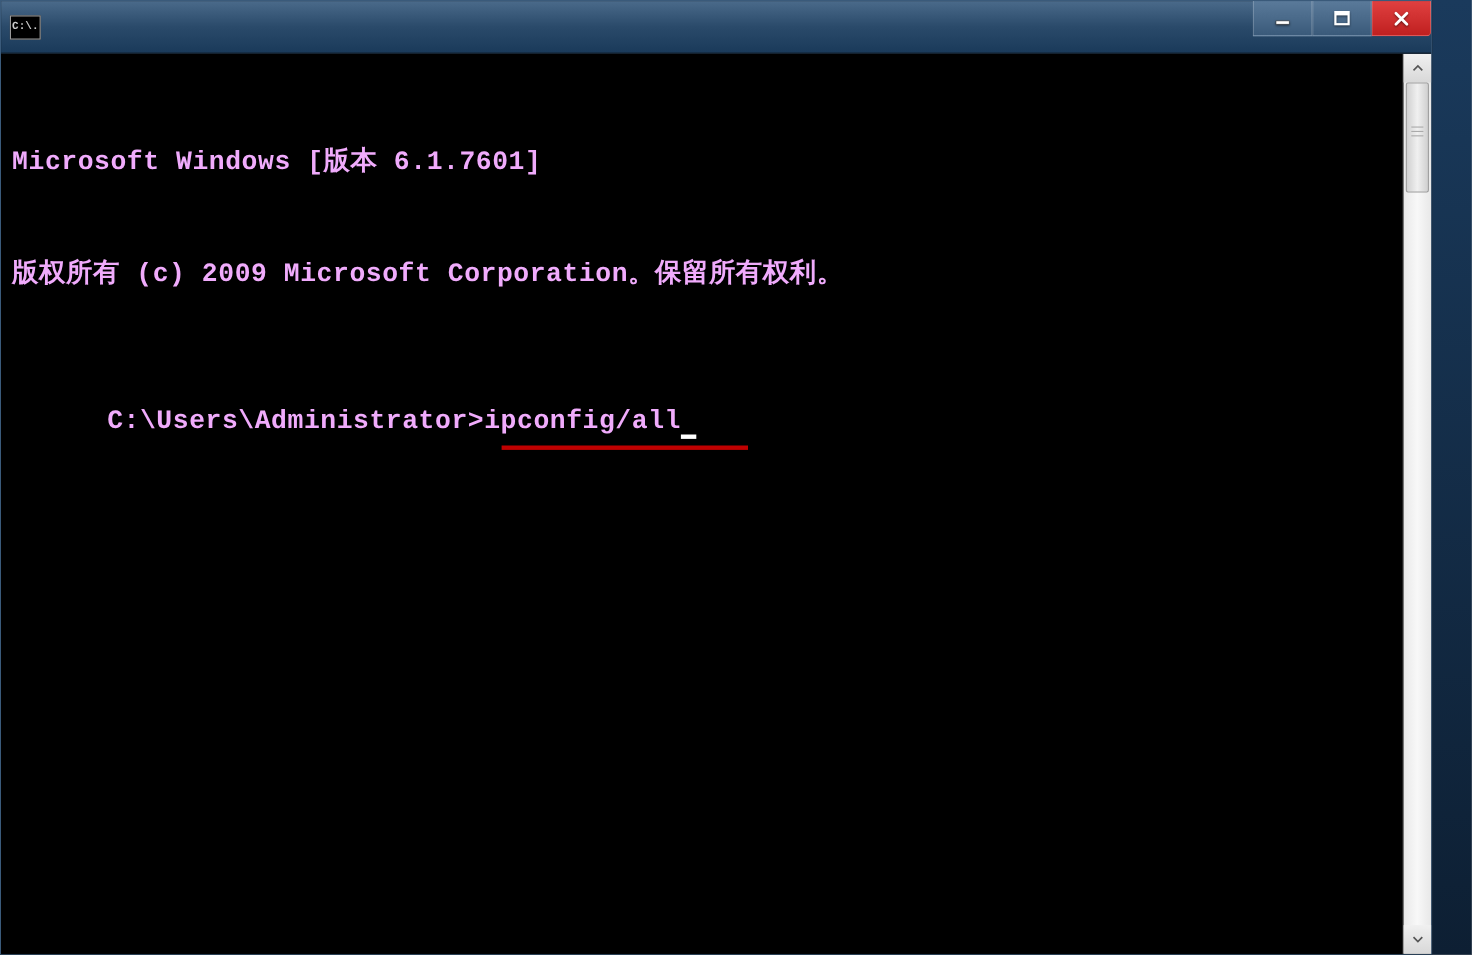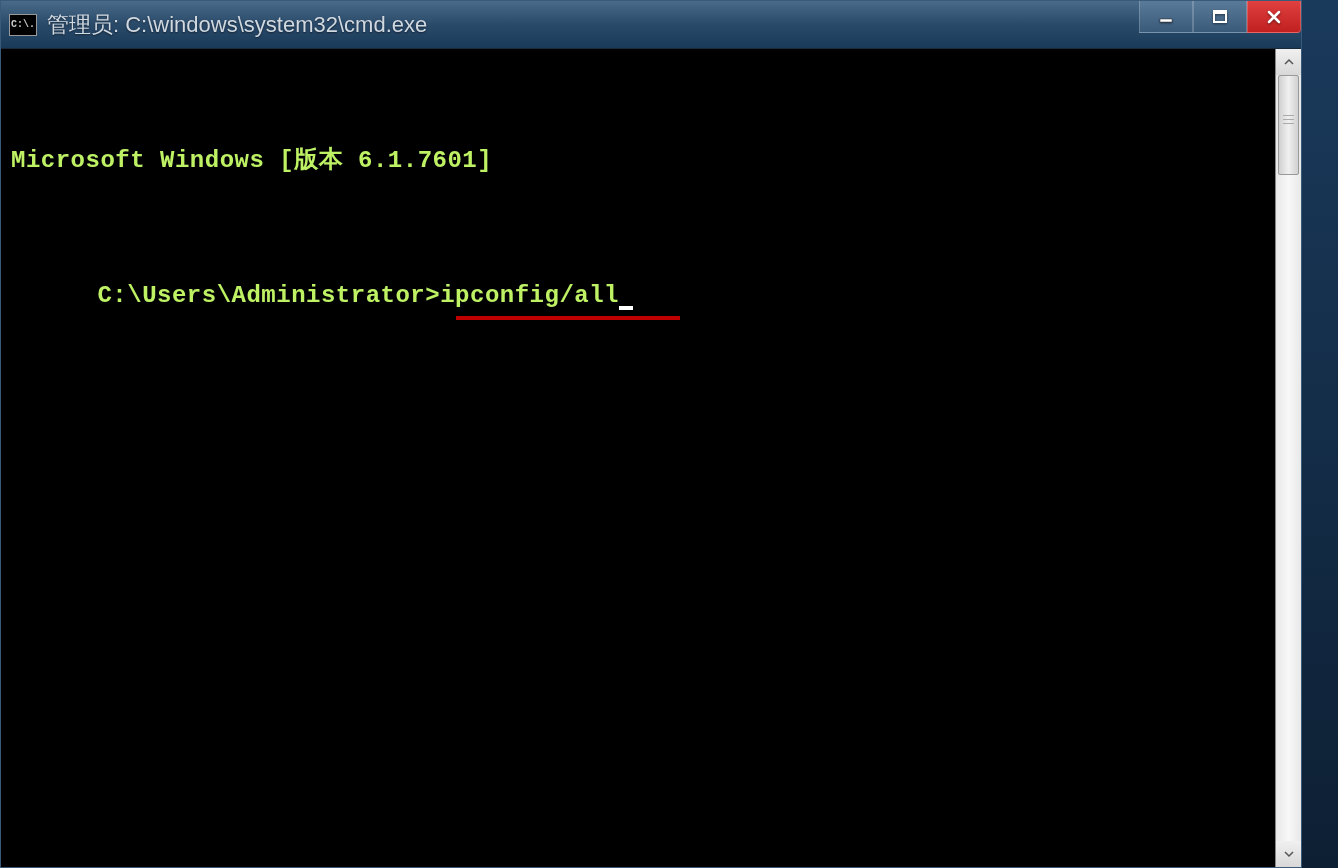--- a/index.html
+++ b/index.html
@@ -90,22 +90,22 @@
     
     .console-area {
       display: flex;
       height: calc(100% - 48px);
       background: #000;
     }
     
     .console-content {
       flex: 1;
       background: #000;
-      padding: 28px 10px;
-      color: #bef264;
+      padding: 16px 10px;
+      color: #f0abfc;
       font-family: 'SimSun', 'NSimSun', 'Courier New', monospace;
       font-size: 24px;
       line-height: 1.4;
       white-space: pre;
       position: relative;
     }
     
     .console-line {
       font-weight: bold;
       letter-spacing: 0.5px;
@@ -185,21 +185,20 @@
   </style>
 </head>
 <body>
 
 <div class="window">
 
   <div class="title-bar">
     <div class="title-icon">
       <span>C:\.</span>
     </div>
-    <div class="title-text">管理员: C:\windows\system32\cmd.exe</div>
 
     <div class="window-controls">
       <div class="window-btn btn-minimize">
         <svg width="16" height="16" viewBox="0 0 16 16">
           <rect x="2" y="10" width="12" height="3" fill="#fff" stroke="#333" stroke-width="0.5"></rect>
         </svg>
       </div>
       <div class="window-btn btn-maximize">
         <svg width="16" height="16" viewBox="0 0 16 16">
           <rect x="2" y="2" width="12" height="11" fill="none" stroke="#fff" stroke-width="2"></rect>
@@ -210,20 +209,21 @@
         <svg width="18" height="18" viewBox="0 0 18 18">
           <path d="M4 4 L14 14 M14 4 L4 14" stroke="#fff" stroke-width="2.5" stroke-linecap="round"></path>
         </svg>
       </div>
     </div>
   </div>
 
   <div class="console-area">
     <div class="console-content">
       <div class="console-line">Microsoft Windows [版本 6.1.7601]</div>
+      <div class="console-line">版权所有 (c) 2009 Microsoft Corporation。保留所有权利。</div>
       <div class="console-line"></div>
       <div class="console-line prompt-line"><span>C:\Users\Administrator&gt;</span><span>ipconfig/all</span><span class="cursor"></span><div class="underline" style="left: 359px; width: 224px;"></div></div>
     </div>
 
     <div class="scrollbar">
       <div class="scroll-arrow">
         <svg width="12" height="12" viewBox="0 0 12 12">
           <path d="M2 8 L6 4 L10 8" fill="none" stroke="#555" stroke-width="1.5"></path>
         </svg>
       </div>

